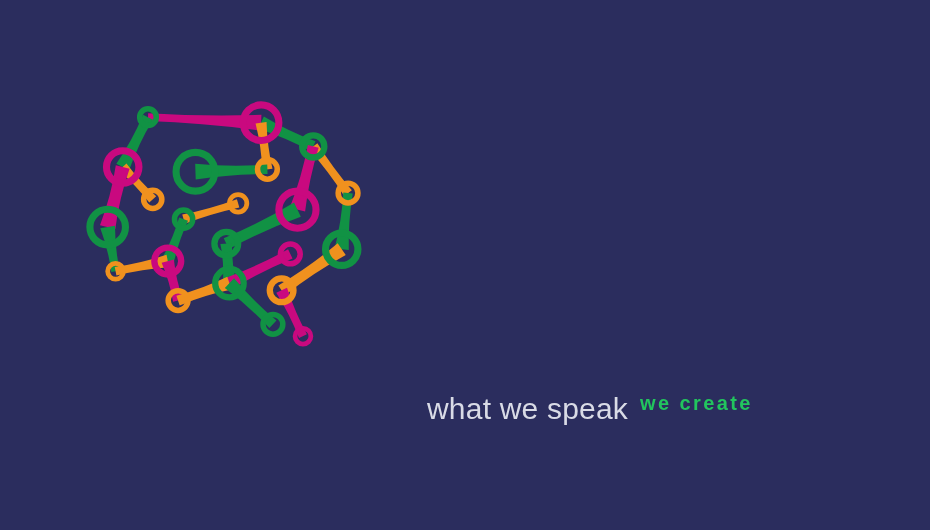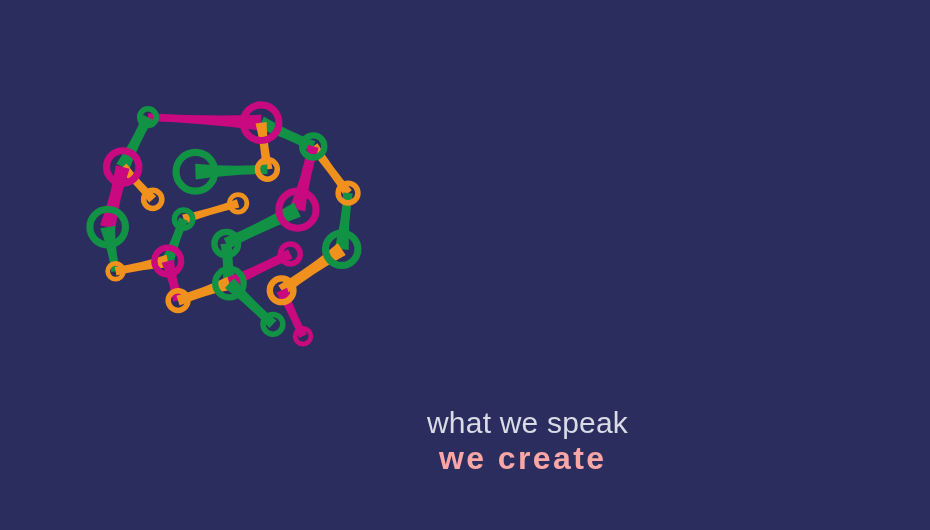--- a/index.html
+++ b/index.html
@@ -21,39 +21,38 @@
   #brand-logo {
     position: absolute;
     left: 55px;
     top: 95px;
     width: 390px;
     height: 340px;
   }
   #tagline {
     position: absolute;
     left: 427px;
-    top: 406px;
+    top: 392px;
     height: 40px;
     display: flex;
     align-items: flex-start;
     white-space: pre;
-    flex-direction: column;
   }
   .tag-light {
     font-family: "Liberation Sans", sans-serif;
     font-size: 30px;
     font-weight: 300;
     color: #d9dbe6;
     letter-spacing: 0.2px;
   }
   .tag-accent {
     font-family: "Liberation Sans", sans-serif;
-    font-size: 32px;
+    font-size: 20px;
     font-weight: 700;
-    color: #fca5a5;
+    color: #22c55e;
     letter-spacing: 2.4px;
     margin-left: 12px;
   }
 </style>
 </head>
 <body>
 
 <div id="stage">
 
   <div id="brand-logo">

